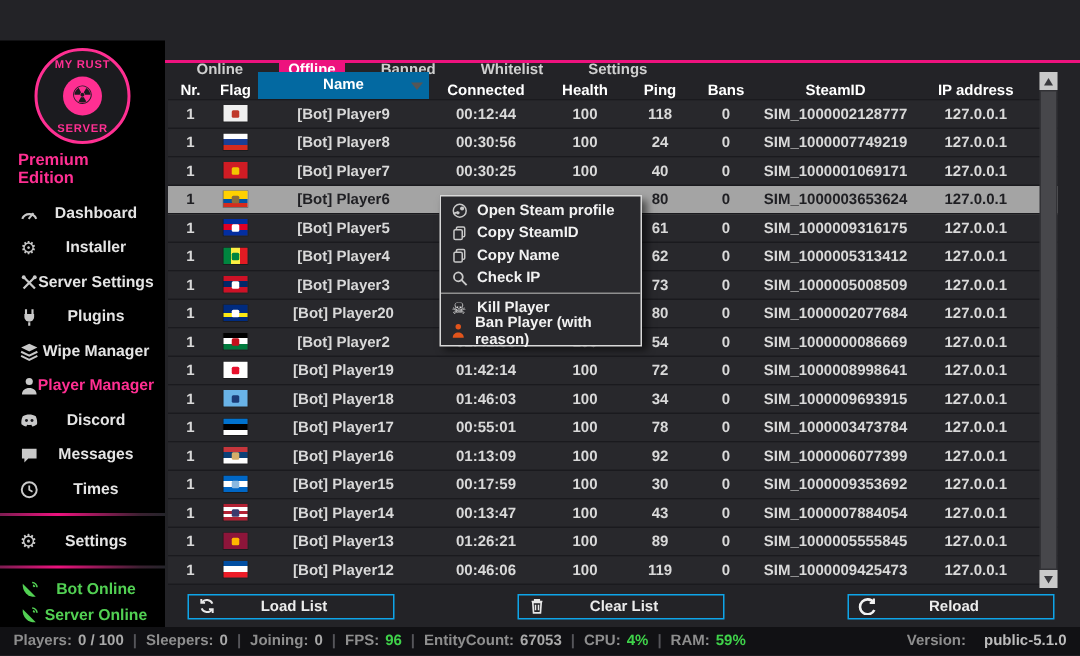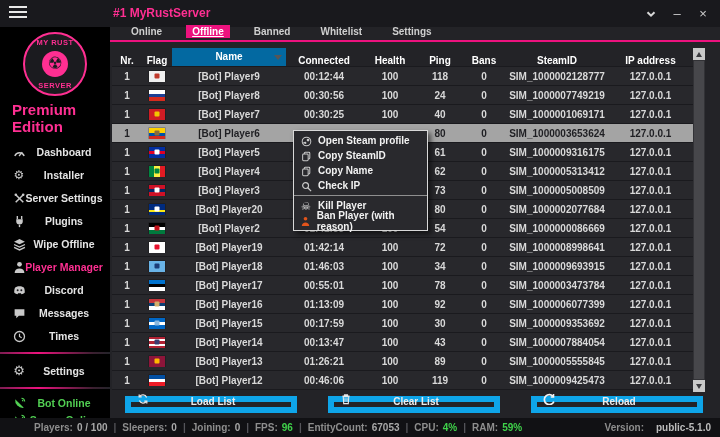--- a/index.html
+++ b/index.html
@@ -20,37 +20,37 @@
 
   
   .sidebar { position:absolute; left:0; top:27px; width:110px; height:391px; background:#000000; }
   .logo-wrap { display:flex; flex-direction:column; align-items:center; padding-top:5px; }
   .logo { width:64px; height:64px; border-radius:50%; border:2px solid #ff2f92;
     display:flex; flex-direction:column; align-items:center; justify-content:space-between;
     padding:4px 0; background:#1b1b1f; }
   .logo .arc { color:#ff2f92; font-size:7.5px; font-weight:bold; letter-spacing:.5px; }
   .logo .core { width:26px; height:26px; border-radius:50%; background:#ff2f92; color:#1b1b1f;
     font-size:17px; line-height:26px; text-align:center; }
-  .edition { color:#ff2f92; font-weight:bold; font-size:15px; margin:5px 12px 5px; }
+  .edition { color:#ff2f92; font-weight:bold; font-size:11px; margin:5px 12px 5px; }
 
   .nav-item, .settings-item { position:relative; height:23px; display:flex; align-items:center; cursor:pointer; }
   .nav-icon { position:absolute; left:12px; width:14px; text-align:center; color:#c9c9c9;
     font-size:12px; line-height:14px; }
   .nav-icon svg { width:13px; height:13px; vertical-align:middle; }
   .nav-label { width:100%; text-align:center; padding-left:18px; color:#e4e4e4;
     font-size:10.5px; font-weight:bold; }
   .nav-item.active .nav-label { color:#ff2f92; }
   .side-divider { height:2px; margin:5px 0 5px;
     background:linear-gradient(90deg,#7e1d52,#ed127e 35%,#3a2030 85%,#24242a); }
   .status-item { position:relative; height:17px; display:flex; align-items:center; }
   .status-item .nav-icon { color:#52d053; }
   .status-item .nav-label { color:#52d053; }
 
   
-  .tabs { position:absolute; left:110px; top:25px; width:610px; height:13px;
+  .tabs { position:absolute; left:110px; top:40px; width:610px; height:13px;
     display:flex; align-items:center; padding-left:15px; gap:18px; }
   .tab { color:#cfcfcf; font-size:10px; font-weight:bold; padding:0 6px; line-height:13px; cursor:pointer; }
   .tab.active { background:#ed127e; color:#ffffff;text-decoration:underline; }
   .tab-underline { position:absolute; left:110px; top:40px; width:610px; height:2px; background:#ed127e; }
 
   
   .table-wrap { position:absolute; left:112px; top:46px; width:593px; }
   .thead { display:flex; height:20px; align-items:flex-end; }
   .th { color:#ffffff; font-size:10px; font-weight:bold; text-align:center; cursor:pointer; }
   .th.sorted { background:#0369a1; height:18px; line-height:18px; position:relative; }
@@ -88,22 +88,22 @@
     border:1px solid #d8d8d8; box-shadow:3px 3px 5px rgba(0,0,0,.55); z-index:20; padding:2px 0; }
   .ctx-item { height:15px; display:flex; align-items:center; cursor:pointer; }
   .ctx-icon { width:24px; text-align:center; color:#dcdcdc; font-size:11px; line-height:12px; }
   .ctx-icon svg { width:11px; height:11px; vertical-align:middle; }
   .ctx-label { color:#f2f2f2; font-size:10px; font-weight:600; }
   .ctx-divider { height:1px; background:#8f8f8f; margin:2px 0; }
 
   
   .btn-row { position:absolute; left:125px; top:396px; width:578px; height:17px;
     display:flex; justify-content:space-between; }
-  .list-btn { width:172px; height:17px; background:#232327; border:6px solid #0ea5e9;
-    display:flex; align-items:flex-end; cursor:pointer; }
+  .list-btn { width:138px; height:17px; background:#232327; border:1px solid #0ea5e9;
+    display:flex; align-items:center; cursor:pointer; }
   .btn-icon { width:24px; text-align:center; }
   .btn-icon svg { width:12px; height:12px; vertical-align:middle; }
   .btn-label { flex:1; text-align:center; padding-right:20px; color:#ececec;
     font-size:10px; font-weight:600; }
 
   
   .statusbar { position:absolute; left:0; bottom:0; width:720px; height:19px; background:#111114;
     display:flex; align-items:center; padding:0 9px; font-size:10px; font-weight:bold; }
   .seg { display:flex; align-items:center; }
   .seg-label { color:#8e8e8e; margin-right:4px; }
@@ -112,37 +112,20 @@
   .seg-sep { color:#55555a; margin:0 6px; }
   .version { margin-left:auto; }
   .version .seg-label { color:#8e8e8e; }
   .version .seg-value { color:#bcbcbc; margin-left:8px; }
 </style>
 </head>
 <body>
 
 <div class="app">
 
-  <div class="titlebar">
-    <div class="hamburger">
-      <span></span>
-        <span></span>
-        <span></span>
-    </div>
-    <div class="app-title">#1 MyRustServer</div>
-    <div class="win-controls">
-      <div class="win-btn">
-        <svg viewBox="0 0 12 12">
-            <path d="M2.5 4.2L6 7.7l3.5-3.5" fill="none" stroke="#d8d8d8" stroke-width="2"></path>
-          </svg>
-      </div>
-      <div class="win-btn">–</div>
-      <div class="win-btn">×</div>
-    </div>
-  </div>
 
   <div class="sidebar">
     <div class="logo-wrap">
       <div class="logo">
         <span class="arc">MY RUST</span>
         <span class="core">☢</span>
         <span class="arc">SERVER</span>
       </div>
       <div class="edition">Premium Edition</div>
     </div>
@@ -173,21 +156,21 @@
               <path d="M6 9v2.2" stroke="#c9c9c9" stroke-width="1.3"></path>
             </svg></span>
           <span class="nav-label">Plugins</span>
         </div>
         <div class="nav-item">
           <span class="nav-icon"><svg viewBox="0 0 12 12">
               <path d="M6 1L11 3.4L6 5.8L1 3.4Z" fill="#c9c9c9"></path>
               <path d="M1 6L6 8.4L11 6" stroke="#c9c9c9" fill="none" stroke-width="1.2"></path>
               <path d="M1 8.6L6 11L11 8.6" stroke="#c9c9c9" fill="none" stroke-width="1.2"></path>
             </svg></span>
-          <span class="nav-label">Wipe Offline</span>
+          <span class="nav-label">Wipe Manager</span>
         </div>
         <div class="nav-item active">
           <span class="nav-icon"><svg viewBox="0 0 12 12">
               <circle cx="6" cy="3.1" r="2.2" fill="#c9c9c9"></circle>
               <path d="M1.5 11c0-2.6 2-4 4.5-4s4.5 1.4 4.5 4z" fill="#c9c9c9"></path>
             </svg></span>
           <span class="nav-label">Player Manager</span>
         </div>
         <div class="nav-item">
           <span class="nav-icon"><svg viewBox="0 0 12 12">
@@ -524,21 +507,21 @@
       <div class="list-btn">
         <span class="btn-icon"><svg viewBox="0 0 12 12">
             <path d="M10.4 3.6A5 5 0 1 0 10.9 8.7" fill="none" stroke="#f2f2f2" stroke-width="1.7"></path>
             <path d="M10.6 1v3H7.8" fill="none" stroke="#f2f2f2" stroke-width="1.4"></path>
           </svg></span>
         <span class="btn-label">Reload</span>
       </div>
     </div>
 
   <div class="statusbar">
-    <div id="status-segments" style="display:flex;align-items:flex-end;margin-left:25px;">
+    <div id="status-segments" style="display:flex;align-items:flex-end;">
         <span class="seg">
           <span class="seg-label">Players:</span>
           <span class="seg-value">0 / 100</span>
         </span>
         <span class="seg-sep">|</span>
         <span class="seg">
           <span class="seg-label">Sleepers:</span>
           <span class="seg-value">0</span>
         </span>
         <span class="seg-sep">|</span>

